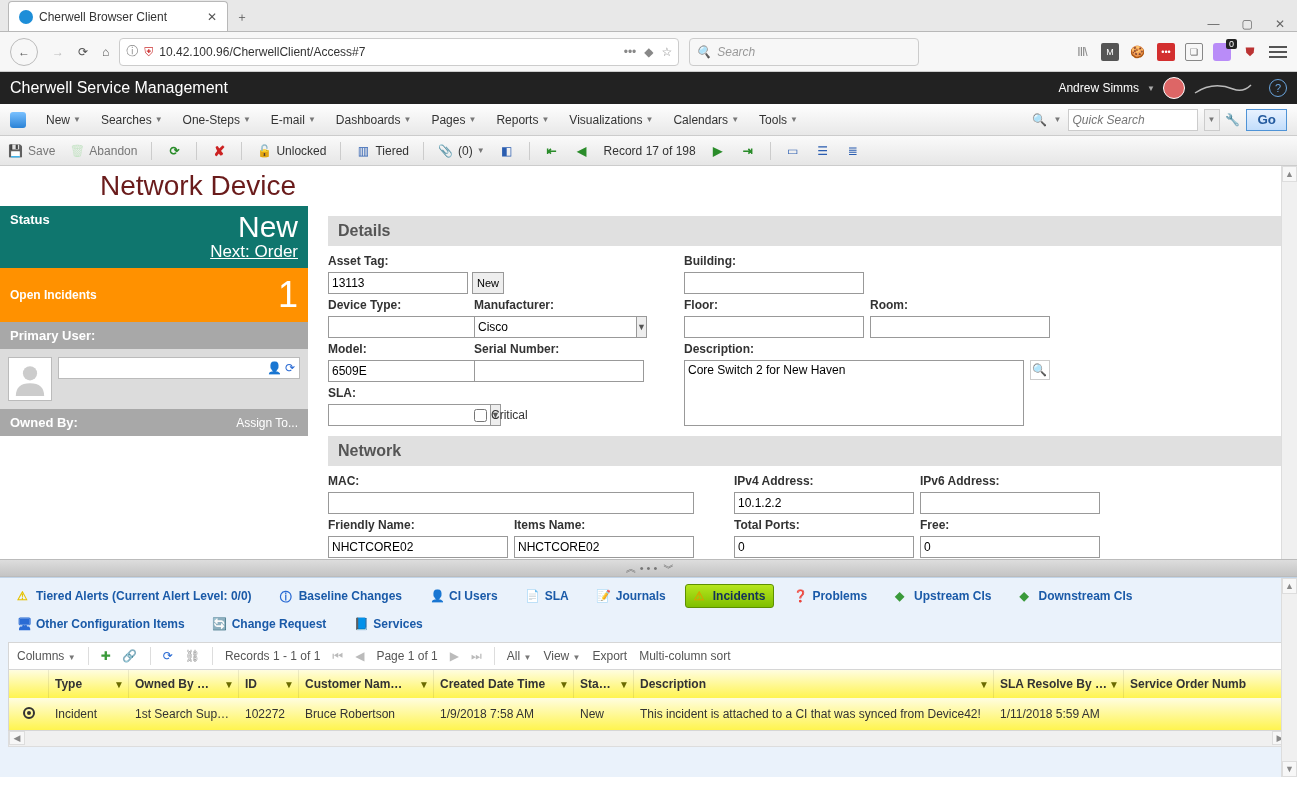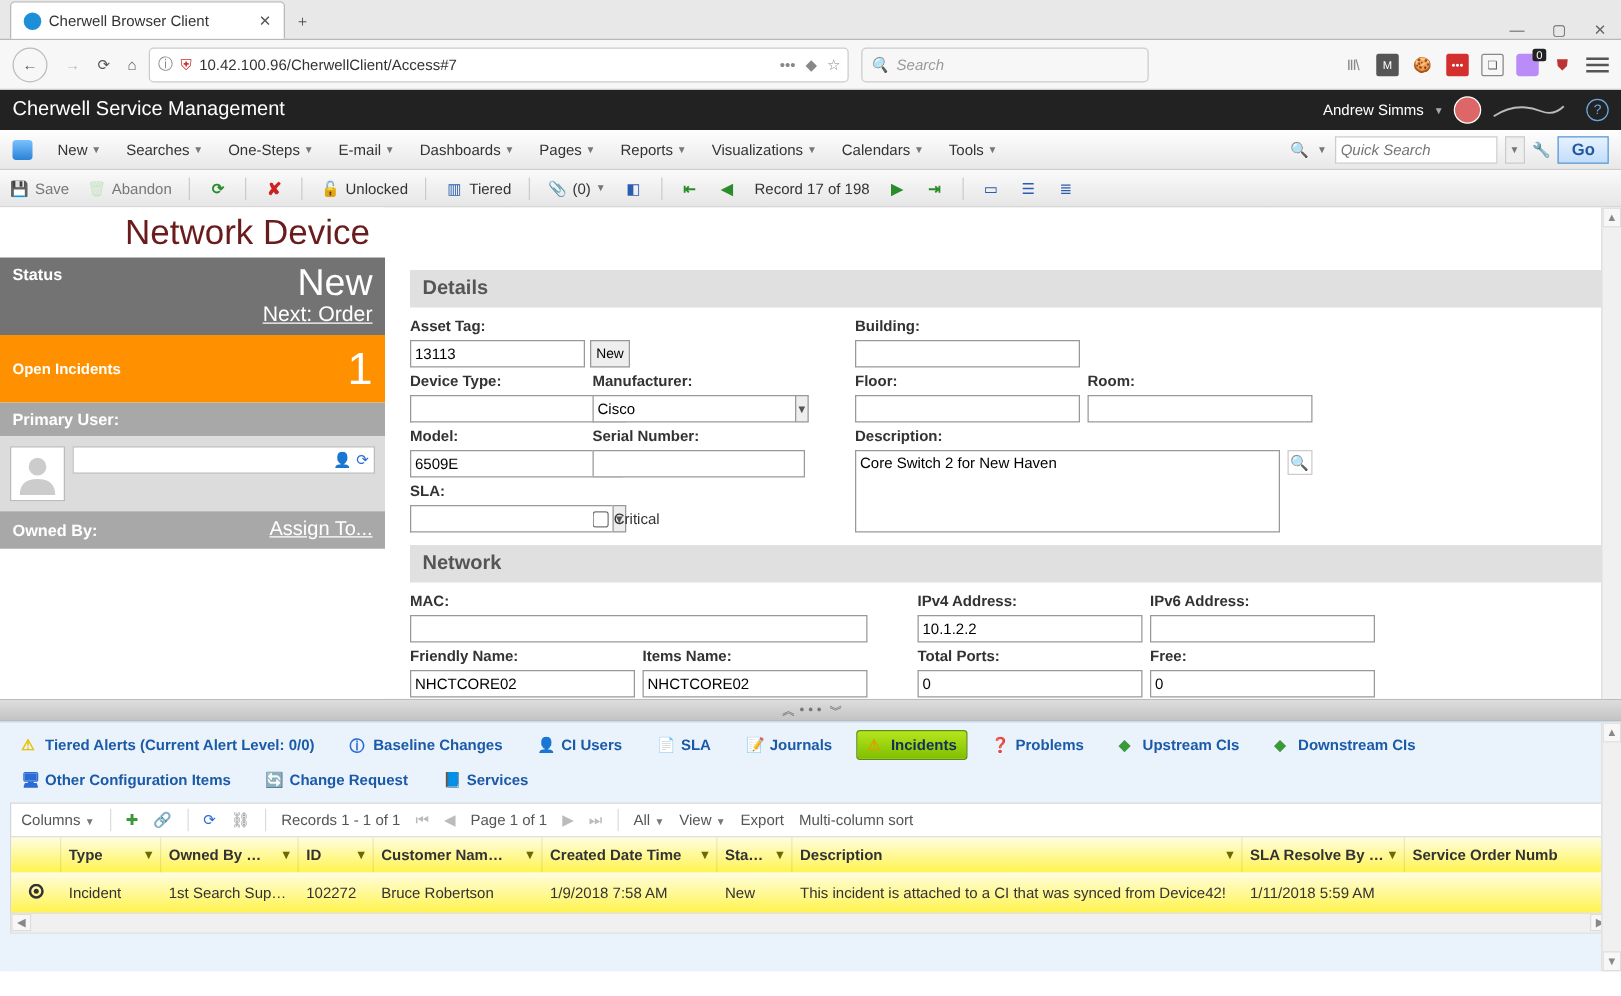--- a/index.html
+++ b/index.html
@@ -51,29 +51,29 @@
   .ic { width:16px;height:16px;display:inline-flex;align-items:center;justify-content:center; }
   .g-arrow { color:#2a8c2a; font-weight:bold; }
   .r-x { color:#c22; font-weight:bold; font-size:14px; }
   .lock-o { color:#d6a300; }
   .blue-ic { color:#2a5db0; }
 
   
   .content { display:flex; height: 393px; background:#fff; }
   .side-panel { width: 308px; background:#fff; }
   .rec-title { font-size:28px; color:#6a1b1b; padding: 4px 12px; text-align:right; }
-  .status-box { background:#737373; color:#fff; padding: 6px 10px; display:flex; }
+  .status-box { background:#0f766e; color:#fff; padding: 6px 10px; display:flex; }
   .status-label { font-size:13px; font-weight:bold; }
   .status-right { margin-left:auto; text-align:right; }
   .status-val { font-size:30px; font-weight:300; line-height:1; }
   .status-next { font-size:17px; text-decoration:underline; cursor:pointer;}
   .open-inc { background:#ff9100; color:#fff; padding: 6px 10px; display:flex; align-items:center; }
   .open-inc .cnt { margin-left:auto; font-size:36px; font-weight:300;}
   .section-h { background:#a8a8a8; color:#fff; font-size:13px; font-weight:bold; padding:6px 10px; display:flex; align-items:center;}
-  .assign { margin-left:auto; font-size:16px; text-decoration:underline; cursor:pointer; font-weight:normal;}
+  .assign { margin-left:auto; font-size:12px; cursor:pointer; font-weight:normal;}
   .user-row { display:flex; align-items:flex-start; padding:8px; gap:6px; background:#dcdcdc; }
   .avatar-md { width:44px;height:44px; background:#fff; border:1px solid #bbb; display:flex;align-items:center;justify-content:center;}
   .avatar-md svg { width:34px; height:34px;}
   .user-field { flex:1; height:22px; border:1px solid #bbb; background:#fff; display:flex; align-items:center; padding:0 4px;}
   .user-ics{ margin-left:auto; display:flex; gap:3px; color:#3a7a3a;}
   .owner-links { font-size:12px; }
   .owner-links div { text-decoration:underline; cursor:pointer; color:#333;}
 
   .main-form { flex:1; padding: 6px 10px 0 20px; overflow:hidden; position:relative;}
   .sec-title { background:#e0e0e0; color:#555; font-size:16px; font-weight:bold; padding:6px 10px; margin-bottom:8px;margin-top:44px;}

